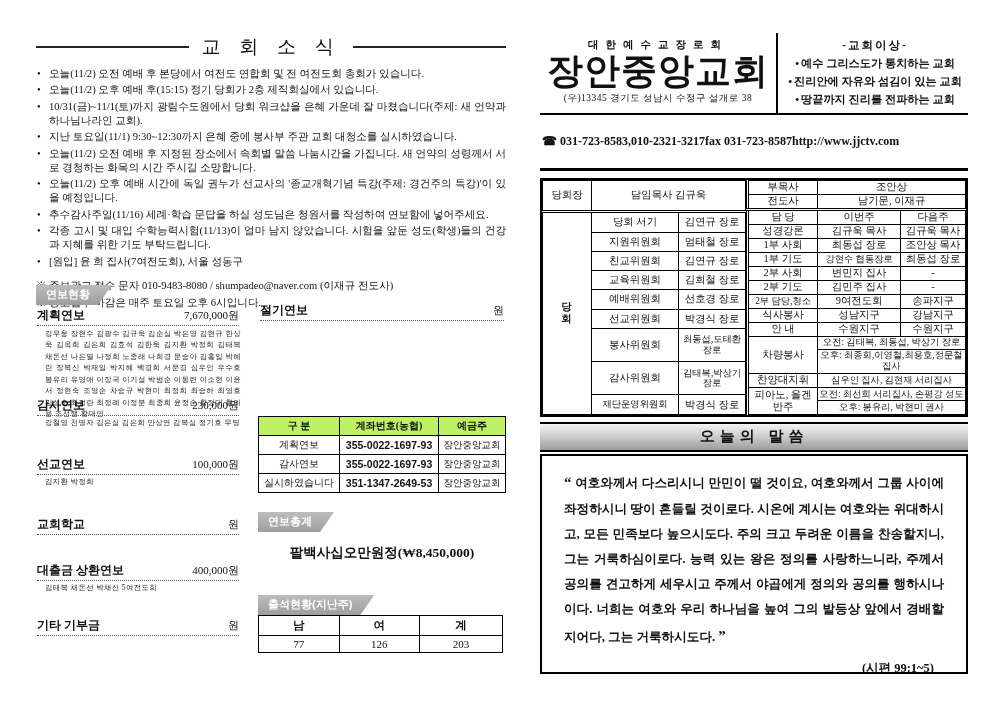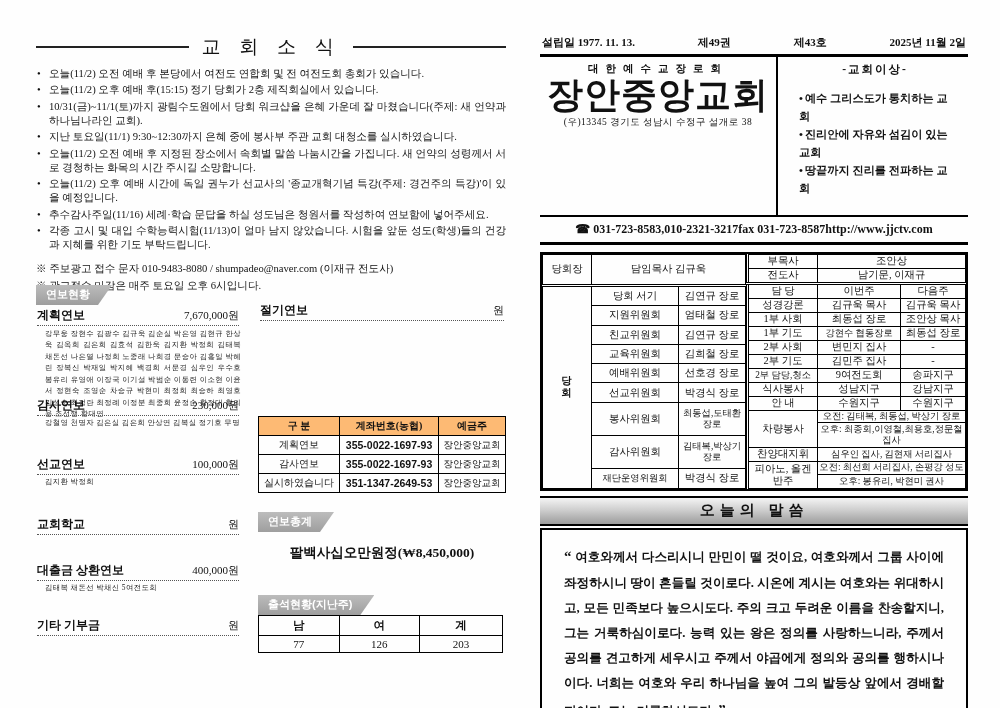--- a/index.html
+++ b/index.html
@@ -34,44 +34,44 @@
   .r-school{top:232px;}
   .r-loan{top:278px;} .n-loan{top:298px;}
   .r-etc{top:333px;}
   .season-row{position:absolute;top:18px;left:2px;right:2px;display:flex;justify-content:space-between;
               align-items:baseline;border-bottom:1.3px dotted #555;padding-bottom:1px;}
   .season-row .lbl{font-weight:bold;font-size:12px;}
   .season-row .amt{font-size:11px;}
   table.grid{border-collapse:collapse;text-align:center;}
   table.grid th,table.grid td{border:1px solid #000;padding:2px 2px;}
   .acct{position:absolute;top:132px;width:248px;font-size:10px;}
-  .acct th{background:#fdba74;font-size:10px;}
+  .acct th{background:#bef264;font-size:10px;}
   .acct td.num{font-weight:bold;font-size:10.5px;font-family:"Liberation Sans","DejaVu Sans",sans-serif;}
   .acct td.who{font-size:9.5px;}
   .total-badge{position:absolute;top:228px;}
   .total-text{position:absolute;top:260px;width:100%;text-align:center;font-weight:bold;font-size:13.5px;}
   .att-badge{position:absolute;top:311px;}
   .att{position:absolute;top:331px;width:245px;font-size:11px;}
   .att th{font-size:11.5px;padding:2.5px;}
   .att td{padding:2.5px;}
   
   .page-right{position:absolute;left:540px;top:33px;width:428px;}
   .info-row{display:flex;justify-content:space-between;font-weight:bold;font-size:11px;
             padding:2px 2px 4px 2px;border-bottom:3px solid #000;}
   .masthead{display:flex;border-bottom:2px solid #000;min-height:76px;}
   .m-left{width:236px;text-align:center;padding:5px 0 4px 0;}
   .denom{font-size:10.5px;font-weight:bold;letter-spacing:7px;}
   .church{font-size:36px;font-weight:bold;letter-spacing:1px;line-height:1.02;margin-top:1px;}
   .addr{font-size:9.5px;margin-top:2px;letter-spacing:0.5px;}
   .m-right{flex:1;border-left:2px solid #000;padding:5px 4px 4px 8px;}
   .vision-title{font-size:11.5px;font-weight:bold;text-align:center;margin-bottom:2px;letter-spacing:2px;}
-  .visions{margin:13px;padding:0;list-style:none;font-size:11.2px;font-weight:bold;line-height:1.6;}
+  .visions{margin:0;padding:0;list-style:none;font-size:11.2px;font-weight:bold;line-height:1.6;text-align:center;}
   .visions li::before{content:"•";margin-right:2px;}
-  .contact-row{display:flex;justify-content:center;align-items:center;font-weight:bold;
-               font-size:12px;padding:5px 2px;border-bottom:3px solid #000;}
+  .contact-row{display:flex;justify-content:flex-start;align-items:center;font-weight:bold;
+               font-size:12px;padding:19px 2px;border-bottom:3px solid #000;}
   .org{display:flex;margin-top:7px;border:2px solid #000;height:235px;}
   .org table{border-collapse:collapse;height:100%;font-size:10.4px;text-align:center;}
   .org td{border:1px solid #000;padding:0 1px;line-height:1.15;}
   .tbl-l{width:206px;}
   .tbl-r{width:222px;border-left:3px double #000;}
   .tbl-l td.dbl,.tbl-r td.dbl{border-bottom:3px double #000;}
   .tbl-l .moderator-row td{height:29px;}
   .v-label{width:32px;white-space:pre-line;font-weight:bold;letter-spacing:1px;}
   .c-name{width:84px;}
   .small-cell{font-size:9.3px;}
@@ -97,20 +97,21 @@
 
     <ul class="news">
       <li>오늘(11/2) 오전 예배 후 본당에서 여전도 연합회 및 전 여전도회 총회가 있습니다.</li>
       <li>오늘(11/2) 오후 예배 후(15:15) 정기 당회가 2층 제직회실에서 있습니다.</li>
       <li>10/31(금)~11/1(토)까지 광림수도원에서 당회 워크샵을 은혜 가운데 잘 마쳤습니다(주제: 새 언약과 하나님나라인 교회).</li>
       <li>지난 토요일(11/1) 9:30~12:30까지 은혜 중에 봉사부 주관 교회 대청소를 실시하였습니다.</li>
       <li>오늘(11/2) 오전 예배 후 지정된 장소에서 속회별 말씀 나눔시간을 가집니다. 새 언약의 성령께서 서로 경청하는 화목의 시간 주시길 소망합니다.</li>
       <li>오늘(11/2) 오후 예배 시간에 독일 권누가 선교사의 '종교개혁기념 특강(주제: 경건주의 특강)'이 있을 예정입니다.</li>
       <li>추수감사주일(11/16) 세례·학습 문답을 하실 성도님은 청원서를 작성하여 연보함에 넣어주세요.</li>
       <li>각종 고시 및 대입 수학능력시험(11/13)이 얼마 남지 않았습니다. 시험을 앞둔 성도(학생)들의 건강과 지혜를 위한 기도 부탁드립니다.</li>
+      <li>[원입] 윤 희 집사(7여전도회), 서울 성동구</li>
     </ul>
 
     <div class="notes">
       <div>※ 주보광고 접수 문자 010-9483-8080 / shumpadeo@naver.com (이재규 전도사)</div>
       <div>※ 광고접수 마감은 매주 토요일 오후 6시입니다.</div>
     </div>
 
     <div class="offer-area">
 
       <div class="col-l">
@@ -198,26 +199,20 @@
             <td>126</td>
             <td>203</td>
           </tr>
         </tbody>
           </table>
       </div>
     </div>
   </section>
 
   <section class="page-right">
-    <div class="info-row">
-      <span>설립일 1977. 11. 13.</span>
-      <span>제49권</span>
-      <span>제43호</span>
-      <span>2025년 11월 2일</span>
-    </div>
 
     <div class="masthead">
       <div class="m-left">
         <div class="denom">대한예수교장로회</div>
         <div class="church">장안중앙교회</div>
         <div class="addr">(우)13345 경기도 성남시 수정구 설개로 38</div>
       </div>
       <div class="m-right">
         <div class="vision-title">-교회이상-</div>
         <ul class="visions">

